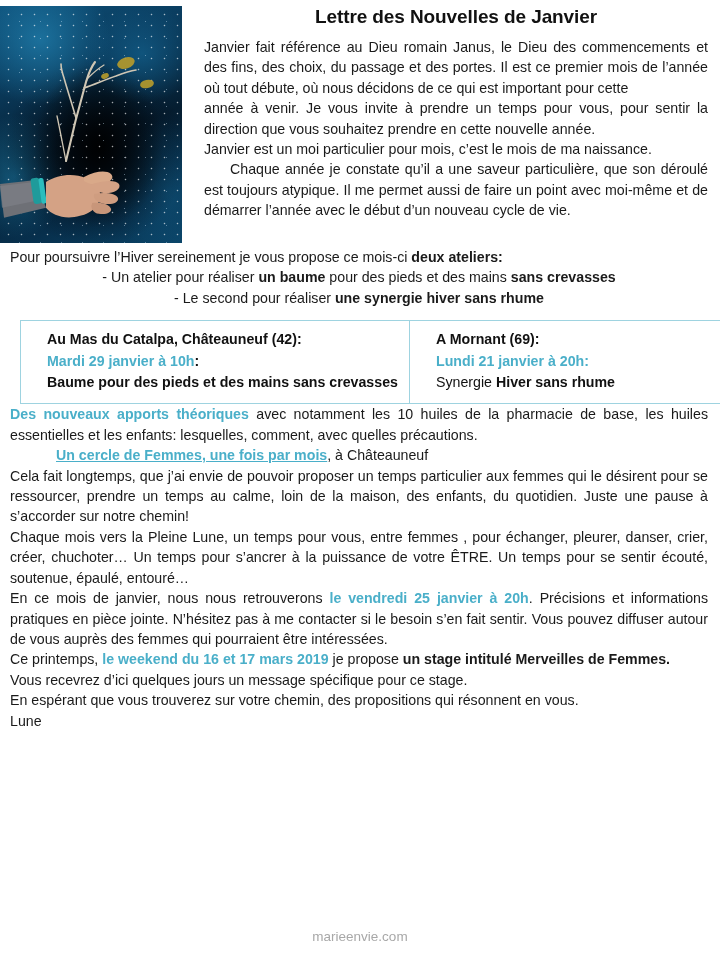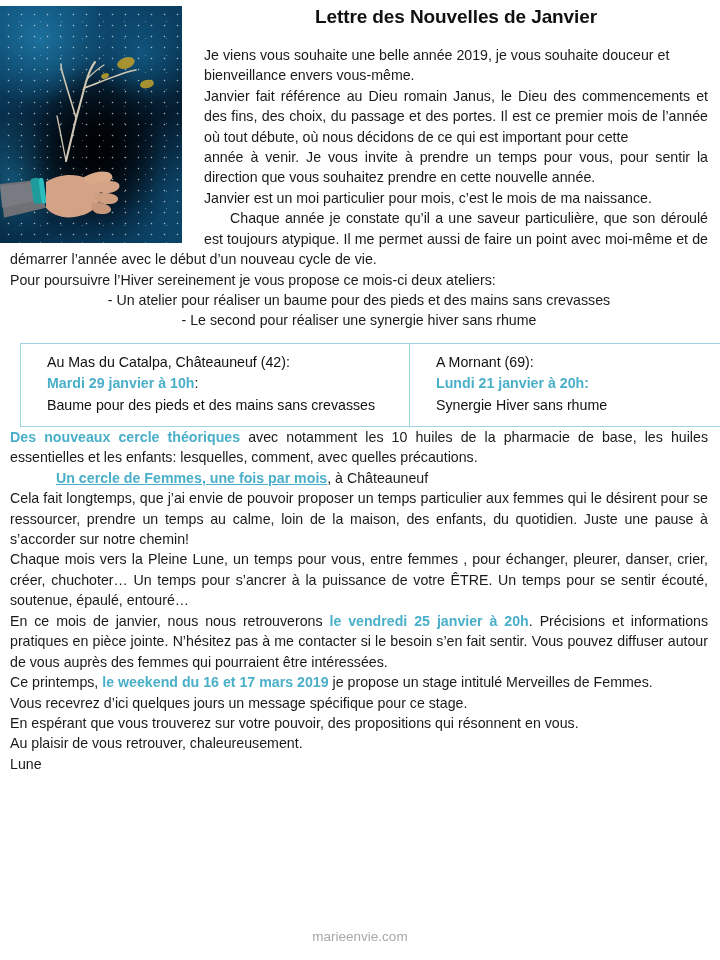--- a/index.html
+++ b/index.html
@@ -76,42 +76,42 @@
     width: 100%;
     height: 40%;
   }
 
   
   .title {
     font-size: 19px;
     font-weight: bold;
     text-align: center;
     letter-spacing: -0.1px;
-    margin: 6px 0 16px 0;
+    margin: 6px 0 8px 0;
     padding-left: 14px;
     color: #111;
     line-height: 1.2;
   }
 
   
   p.body {
     font-size: 14.2px;
     line-height: 1.44;
     margin: 0;
     color: #1a1a1a;
   }
   .pad-top-20 { margin-top: 20px; }
   .pad-top-14 { margin-top: 14px; }
   .pad-top-10 { margin-top: 10px; }
   .pad-top-6  { margin-top: 6px; text-align: center; }
 
   .justify { text-align: justify; text-align-last: left; }
   .indent  { text-indent: 26px; }
 
-  b, .b { font-weight: normal; }
+  b, .b { font-weight: bold; }
   .teal-b    { color: #4aafc9; font-weight: bold; }
   .teal-b-u  { color: #4aafc9; font-weight: bold; text-decoration: underline; margin-left: 46px; }
 
   
   .ateliers-table {
     width: 680px;
     margin: 12px 0 0 10px;
     border-collapse: collapse;
     border: 1px solid #9ed3e0;
     table-layout: fixed;
@@ -175,21 +175,20 @@
                C 99 58, 92 65, 80 68 C 66 72, 52 68, 46 60 Z" fill="#d4a285"></path>
       <path d="M84 29 C 96 23, 106 22, 111 26 C 114 29, 112 33, 106 35 C 98 38, 88 36, 84 33 Z" fill="#d9a989"></path>
       <path d="M92 36 C 106 32, 116 32, 119 36 C 121 40, 117 44, 109 45 C 100 46, 93 42, 92 39 Z" fill="#d4a285"></path>
       <path d="M94 46 C 107 44, 116 46, 118 50 C 119 54, 113 57, 105 56 C 97 55, 93 50, 94 47 Z" fill="#cf9d80"></path>
       <path d="M92 55 C 103 54, 110 57, 111 61 C 112 65, 106 67, 99 66 C 93 65, 90 59, 92 56 Z" fill="#c8967a"></path>
     </svg>
   </div>
 
   <div class="title">Lettre des Nouvelles de Janvier</div>
 
-  <p class="body pad-top-20">Je viens vous souhaite une belle année 2019, je vous souhaite douceur et bienveillance envers vous-même.</p>
   <p class="body justify">Janvier fait référence au Dieu romain Janus, le Dieu des commencements et des fins, des choix, du passage et des portes. Il est ce premier mois de l’année où tout débute, où nous décidons de ce qui est important pour cette</p>
   <p class="body justify">année à venir. Je vous invite à prendre un temps pour vous, pour sentir la direction que vous souhaitez prendre en cette nouvelle année.</p>
   <p class="body pad-top-14">Janvier est un moi particulier pour mois, c’est le mois de ma naissance.</p>
   <p class="body justify indent">Chaque année je constate qu’il a une saveur particulière, que son déroulé est toujours atypique. Il me permet aussi de faire un point avec moi-même et de démarrer l’année avec le début d’un nouveau cycle de vie.</p>
 
   <div class="clearfix"></div>
 
   <p class="body pad-top-20"><span>Pour poursuivre l’Hiver sereinement je vous propose ce mois-ci </span><b>deux ateliers:</b></p>
   <p class="body pad-top-6"><span>- Un atelier pour réaliser </span><b>un baume</b><span> pour des pieds et des mains </span><b>sans crevasses</b></p>
   <p class="body pad-top-6"><span>- Le second pour réaliser </span><b>une synergie hiver sans rhume</b></p>
@@ -205,31 +204,30 @@
         <td class="right">
           <b class="cell-line">A Mornant (69):</b>
           <b class="cell-line teal-b">Lundi 21 janvier à 20h:</b>
           <span class="cell-line"><span>Synergie </span><b>Hiver sans rhume</b></span>
         </td>
       </tr>
     </tbody>
   </table>
 
 
-  <p class="body justify pad-top-20"><b class="teal-b">Des nouveaux cercle théoriques</b><span> avec notamment les 10 huiles de la pharmacie de base, les huiles essentielles et les enfants: lesquelles, comment, avec quelles précautions.</span></p>
+  <p class="body justify pad-top-20"><b class="teal-b">Des nouveaux apports théoriques</b><span> avec notamment les 10 huiles de la pharmacie de base, les huiles essentielles et les enfants: lesquelles, comment, avec quelles précautions.</span></p>
 
   <p class="body pad-top-20"><b class="teal-b-u">Un cercle de Femmes, une fois par mois</b><span>, à Châteauneuf</span></p>
   <p class="body justify">Cela fait longtemps, que j’ai envie de pouvoir proposer un temps particulier aux femmes qui le désirent pour se ressourcer, prendre un temps au calme, loin de la maison, des enfants, du quotidien.  Juste une pause à s’accorder sur notre chemin!</p>
   <p class="body justify pad-top-6">Chaque mois vers la Pleine Lune, un temps pour vous, entre femmes , pour échanger, pleurer, danser, crier, créer, chuchoter… Un temps pour s’ancrer à la puissance de votre ÊTRE. Un temps pour se sentir écouté, soutenue, épaulé, entouré…</p>
   <p class="body justify"><span>En ce mois de janvier, nous nous retrouverons </span><b class="teal-b">le vendredi 25 janvier à 20h</b><span>. Précisions et informations pratiques en pièce jointe. N’hésitez pas à me contacter si le besoin s’en fait sentir. Vous pouvez diffuser autour de vous auprès des femmes qui pourraient être intéressées.</span></p>
 
   <p class="body pad-top-20"><span>Ce printemps, </span><b class="teal-b">le weekend du 16 et 17 mars 2019</b><span> je propose </span><b>un stage intitulé Merveilles de Femmes.</b></p>
   <p class="body">Vous recevrez d’ici quelques jours un message spécifique pour ce stage.</p>
 
-  <p class="body pad-top-20">En espérant que vous trouverez sur votre pouvoir, des propositions qui résonnent en vous.</p>
-  <p class="body">Au plaisir de vous retrouver, chaleureusement.</p>
+  <p class="body pad-top-20">En espérant que vous trouverez sur votre chemin, des propositions qui résonnent en vous.</p>
   <p class="body">Lune</p>
 
   <div class="footer">
     <span>marieenvie.com</span>
   </div>
 
 </div>
 
 </body></html>

